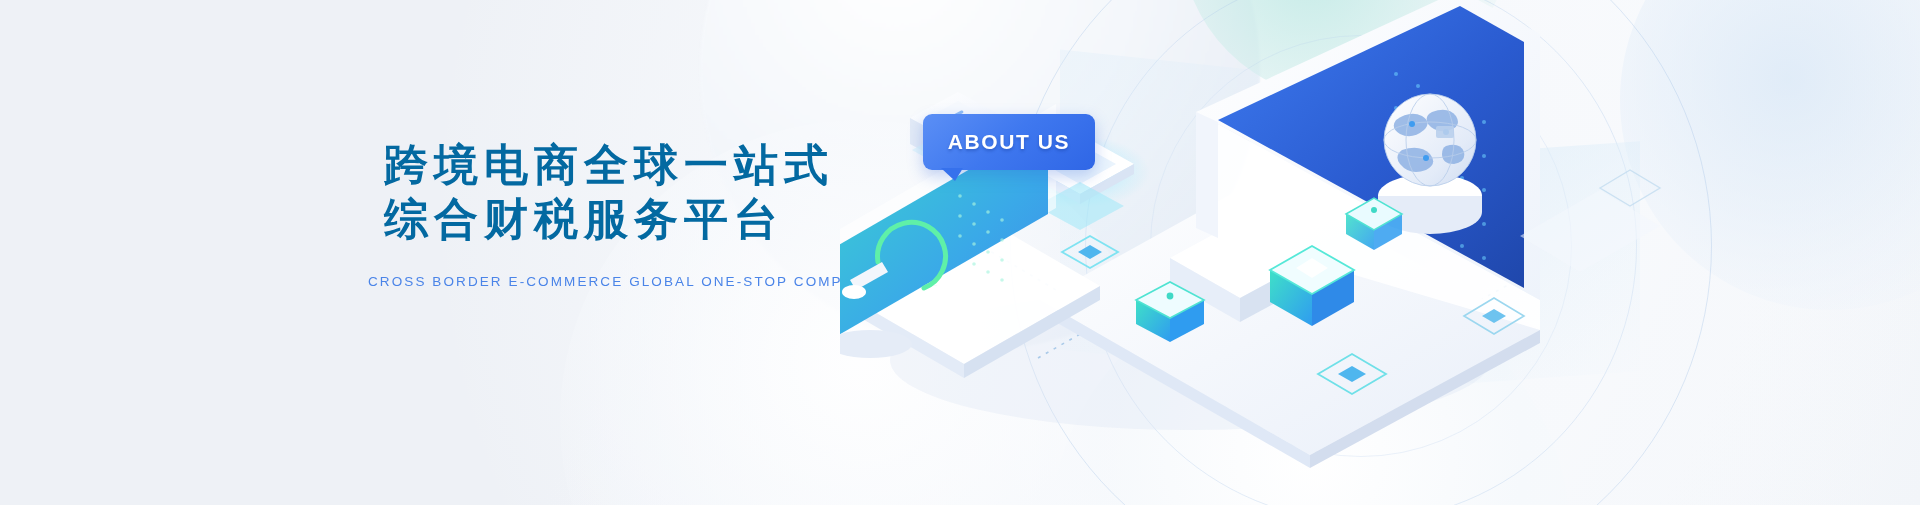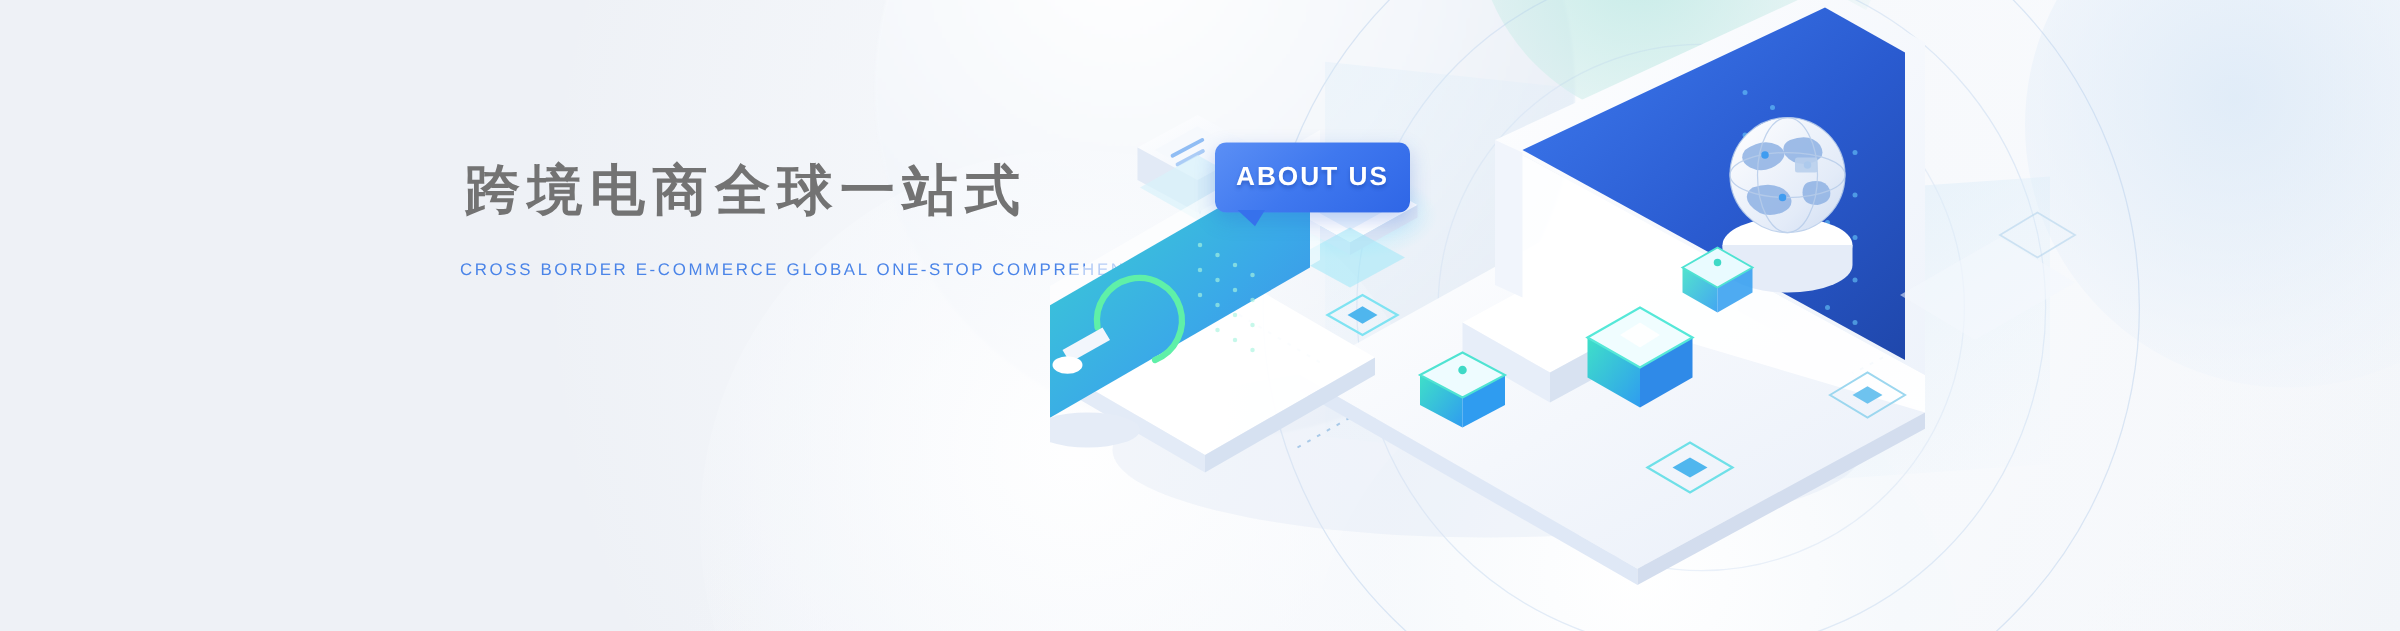--- a/index.html
+++ b/index.html
@@ -92,26 +92,26 @@
   .pane-b { left: 1060px; top: 60px;  width: 200px; height: 300px; transform: skewY(6deg); opacity: .5; }
 
   
   .copy {
     position: absolute;
     left: 368px;
     top: 122px;
     width: 560px;
   }
   .headline {
-    color: #737373;
+    color: #0369a1;
     font-size: 44px;
     line-height: 54px;
     font-weight: 700;
     letter-spacing: 6px;
-    margin: 4px;
+    margin: 16px;
     white-space: nowrap;
   }
   .headline .line2 { display: block; }
 
   .subcopy {
     margin-top: 24px;
     color: #4a84e8;
     font-size: 13.5px;
     line-height: 24px;
     letter-spacing: 2.1px;
@@ -125,23 +125,23 @@
     left: 840px;
     top: 0;
     width: 1080px;
     height: 505px;
   }
   .illu svg { display: block; }
 
   
   .badge {
     position: absolute;
-    left: 972px;
+    left: 923px;
     top: 114px;
-    width: 156px;
+    width: 172px;
     height: 56px;
     z-index: 6;
   }
   .badge-body {
     position: absolute;
     inset: 0;
     border-radius: 9px;
     background: linear-gradient(140deg, #5b8ff5 0%, #3f78ef 48%, #2f66e6 100%);
     box-shadow: 0 6px 16px rgba(47,98,214,0.28);
   }
@@ -180,20 +180,21 @@
   <div class="blob-softleft"></div>
   <div class="ring ring-outer"></div>
   <div class="ring ring-mid"></div>
   <div class="ring ring-inner"></div>
   <div class="pane pane-a"></div>
   <div class="pane pane-b"></div>
 
   <div class="copy">
     <h1 class="headline">
       <span>跨境电商全球一站式</span>
+      <span class="line2">综合财税服务平台</span>
     </h1>
     <div class="subcopy">
       <span>CROSS BORDER E-COMMERCE GLOBAL ONE-STOP COMPREHENSIVE</span>
     </div>
   </div>
 
   <div class="illu">
     <svg width="1080" height="505" viewBox="0 0 1080 505" xmlns="http://www.w3.org/2000/svg" aria-hidden="true">
       <defs>
         <linearGradient id="gScreenDark" x1="0" y1="0" x2="1" y2="1">

